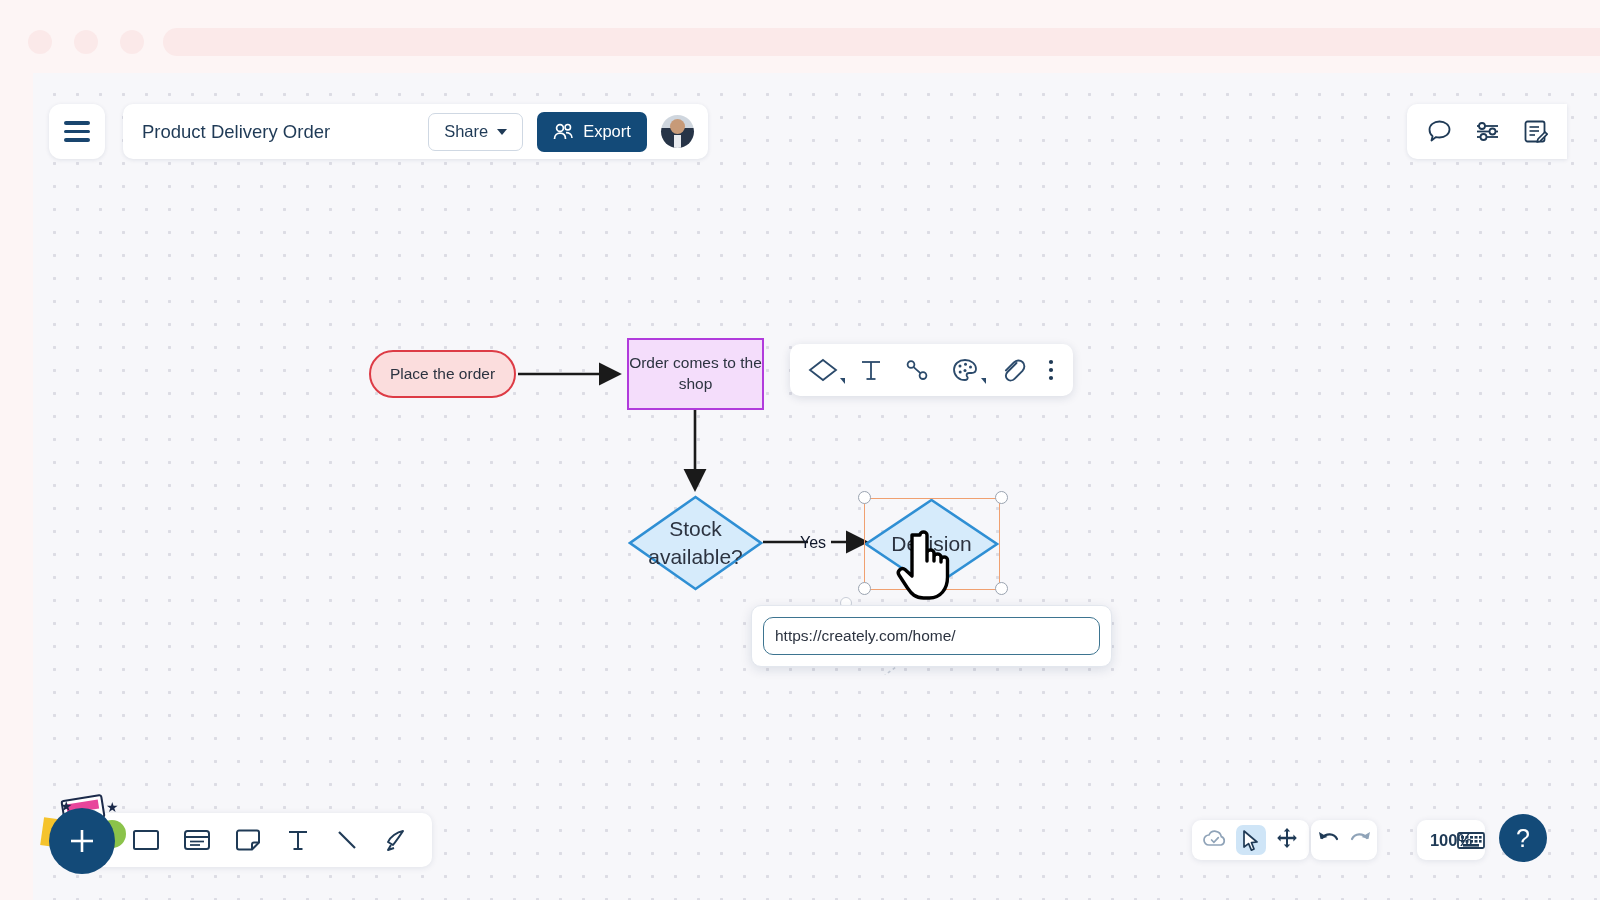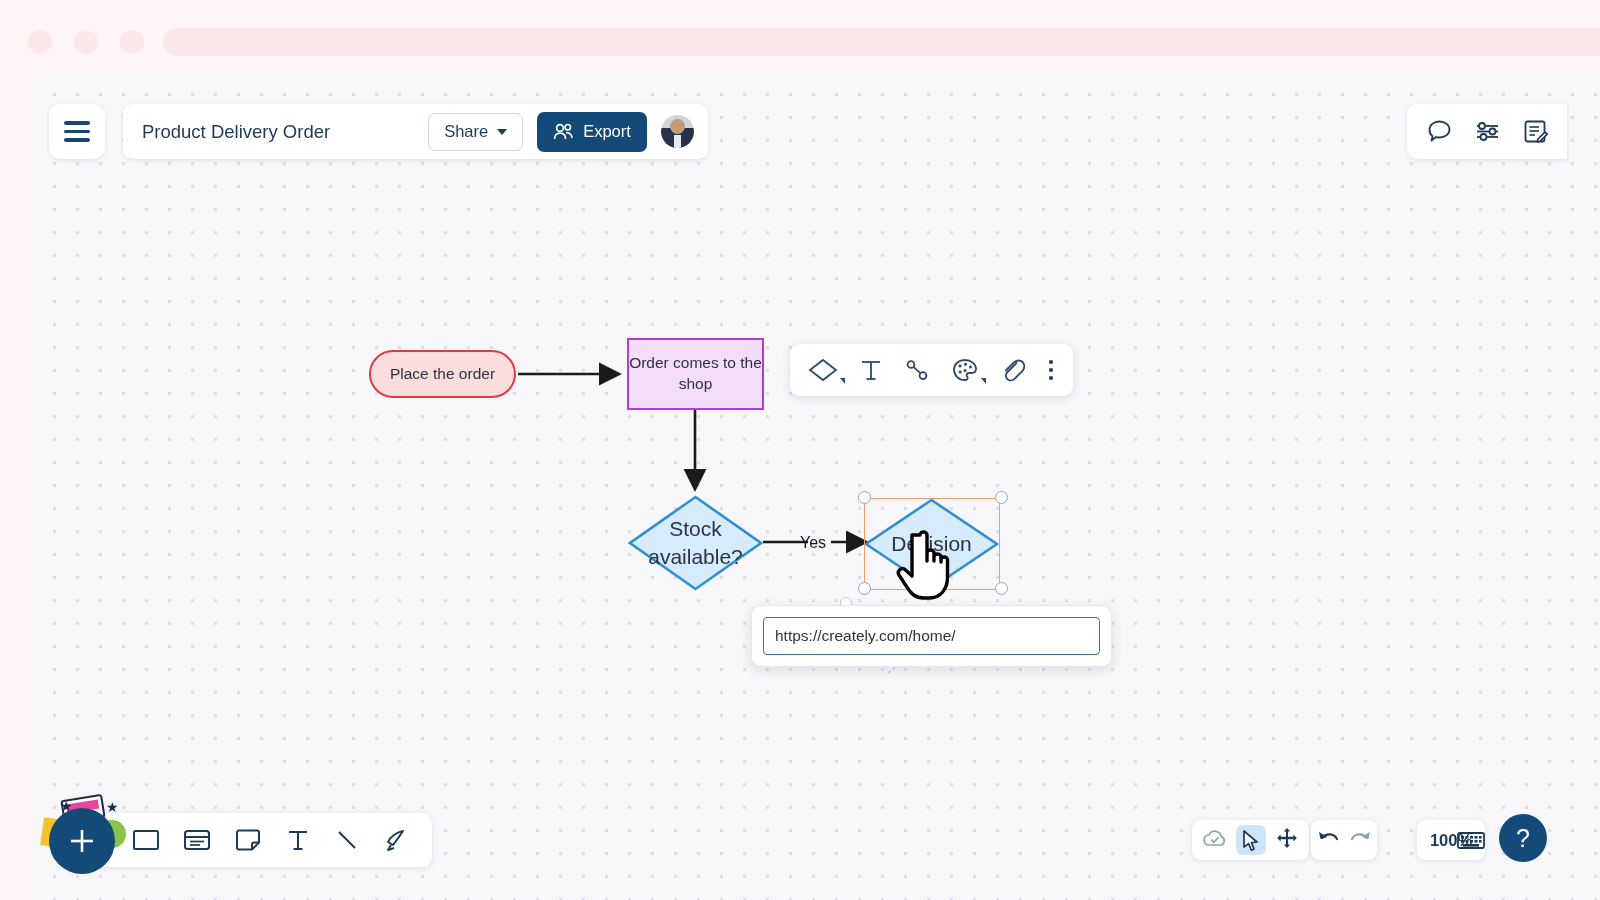--- a/index.html
+++ b/index.html
@@ -133,21 +133,21 @@
   .cursor-hand { position: absolute; left: 894px; top: 527px; pointer-events: none; }
 
   
   .link-popup {
     position: absolute; left: 751px; top: 605px; width: 361px; height: 62px;
     background: #fff; border: 1px solid #e3e7ee; border-radius: 10px;
     box-shadow: 0 3px 12px rgba(20,40,80,.12);
     display: flex; align-items: center; padding: 0 11px;
   }
   .link-input {
-    width: 100%; height: 38px; border: 1.4px solid #3d7490; border-radius: 4px;
+    width: 100%; height: 38px; border: 1.4px solid #3d7490; border-radius: 10px;
     padding: 0 11px; font-size: 15.5px; color: #2c3340;
     font-family: "Liberation Sans", sans-serif; outline: none; background: #fff;
   }
 
   
   .bl-toolbar {
     position: absolute; left: 85px; top: 813px; width: 347px; height: 54px;
     background: #fff; border-radius: 10px;
     box-shadow: 0 1px 6px rgba(20,40,80,.10);
     display: flex; align-items: center; justify-content: space-around; padding: 0 10px 0 36px;

